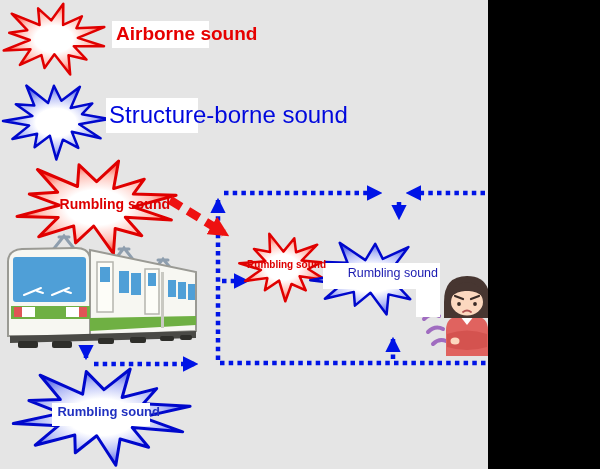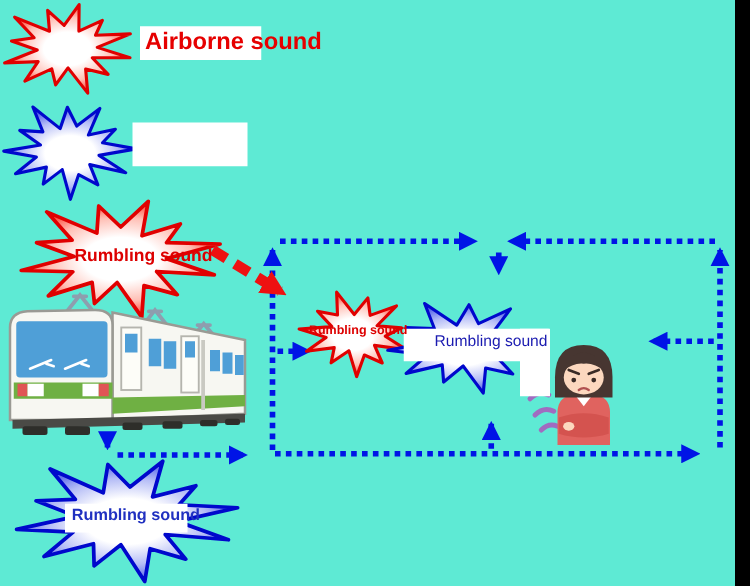--- a/index.html
+++ b/index.html
@@ -1,16 +1,16 @@
 <!DOCTYPE html>
 <html><head>
 <meta charset="utf-8">
 <style>
   html,body{margin:0;padding:0;background:#000;}
-  #stage{position:relative;width:588px;height:469px;background:#5eead4;overflow:hidden;
+  #stage{position:relative;width:488px;height:469px;background:#e5e5e5;overflow:hidden;
          font-family:"Liberation Sans","DejaVu Sans",sans-serif;}
   #scene{position:absolute;left:0;top:0;z-index:1;}
   .lbl{position:absolute;z-index:5;white-space:nowrap;line-height:1.1;}
   .whitebox{position:absolute;background:#fff;z-index:4;}
   .ctr{text-align:right;}
   #airborne-label{left:116px;top:24px;font-size:19px;font-weight:700;}
   #structure-label{left:109px;top:102px;font-size:24px;font-weight:500;}
   #rumble-train{left:28px;top:197px;width:142px;font-size:14px;font-weight:600;}
   #rumble-room-red{left:246px;top:259px;width:80px;font-size:10px;font-weight:600;}
   #rumble-room-blue{left:324px;top:267px;width:114px;font-size:12.5px;font-weight:500;}
@@ -137,17 +137,18 @@
     </g>
   </svg>
 
   <div class="whitebox" style="left:112px;top:21px;width:97px;height:27px;"></div>
   <div class="whitebox" style="left:106px;top:98px;width:92px;height:35px;"></div>
   <div class="whitebox" style="left:323px;top:263px;width:116px;height:26px;"></div>
   <div class="whitebox" style="left:416px;top:263px;width:24px;height:54px;"></div>
   <div class="whitebox" style="left:52px;top:403px;width:98px;height:23px;"></div>
 
   <div class="lbl" id="airborne-label" style="color:#e60000;">Airborne sound</div>
+  <div class="lbl" id="structure-label" style="color:#0008dd;">Structure-borne sound</div>
   <div class="lbl ctr" id="rumble-train" style="color:#dd0000;">Rumbling sound</div>
   <div class="lbl ctr" id="rumble-room-red" style="color:#dd0000;">Rumbling sound</div>
   <div class="lbl ctr" id="rumble-room-blue" style="color:#1a1ab0;">Rumbling sound</div>
   <div class="lbl ctr" id="rumble-ground" style="color:#2030c0;">Rumbling sound</div>
 </div>
 
 </body></html>

